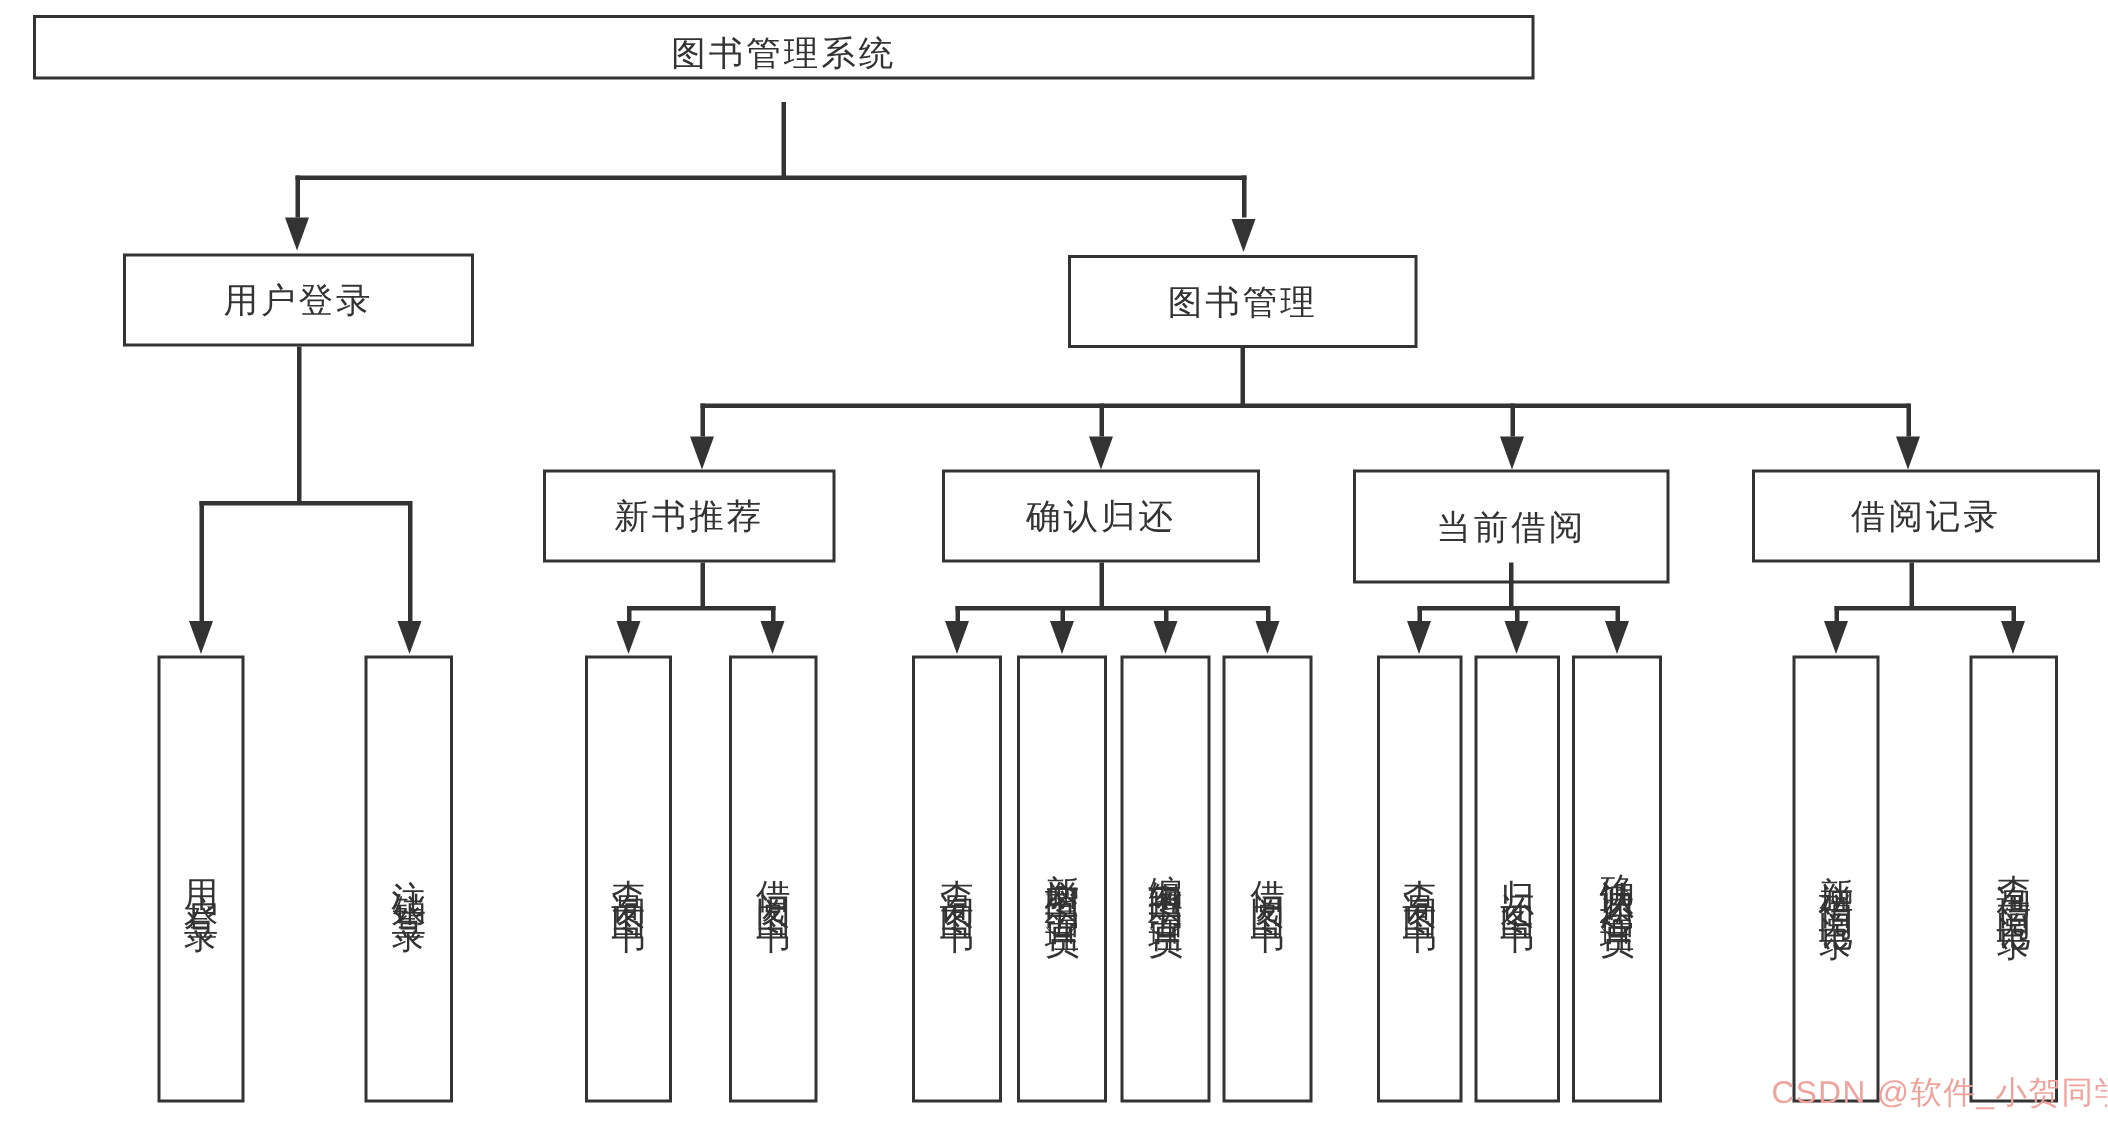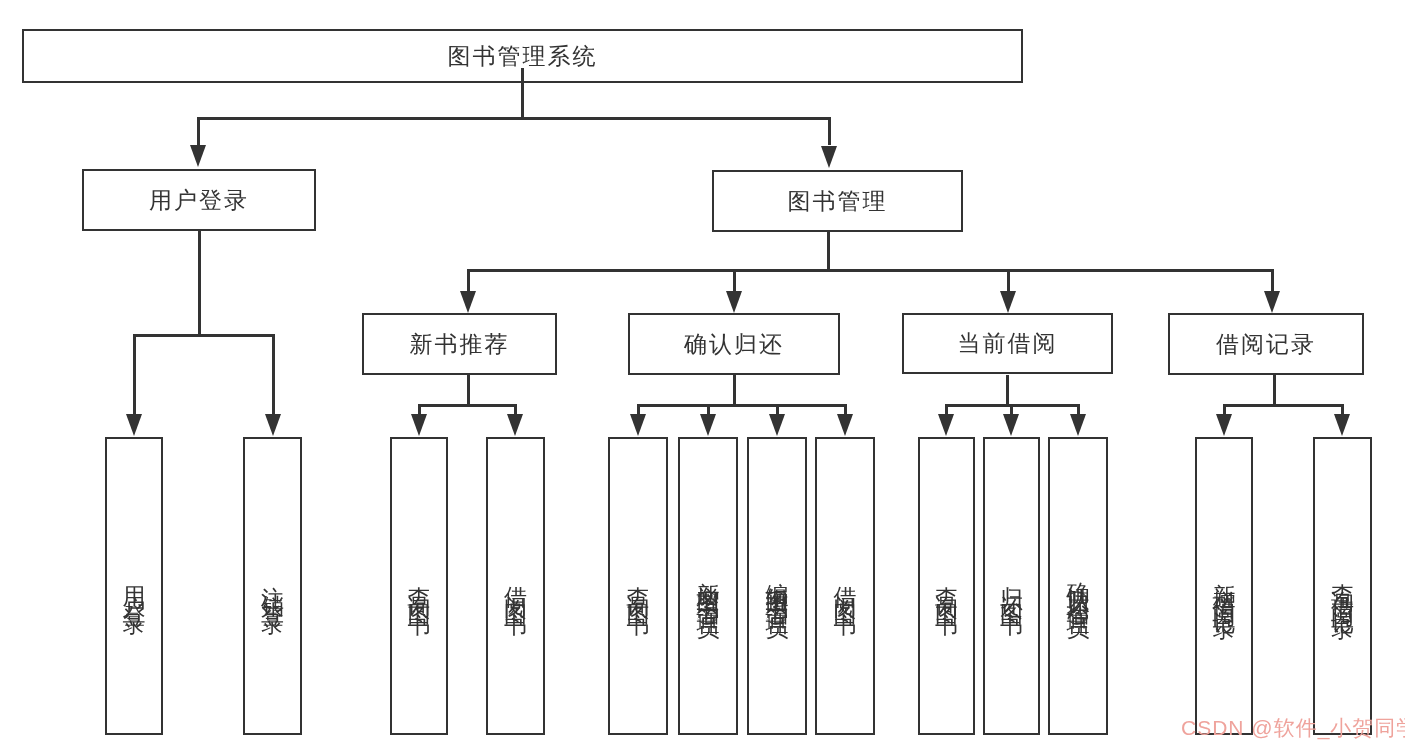--- a/index.html
+++ b/index.html
@@ -38,35 +38,35 @@
   .watermark{
     position:absolute;left:1181px;top:714px;
     font-size:21px;letter-spacing:1px;color:#efa39c;white-space:nowrap;
   }
 </style>
 </head>
 <body>
 
 <div class="canvas">
 
-  <div class="box" style="left:22px;top:29px;width:1001px;height:54px;">
+  <div class="box" style="left:22px;top:10px;width:1001px;height:43px;align-items:flex-end;">
     <span>图书管理系统</span>
   </div>
 
   <div class="vline" style="left:521px;top:68px;height:50px;"></div>
   <div class="hline" style="left:197px;top:117px;width:634px;"></div>
   <div class="vline" style="left:197px;top:117px;height:28px;"></div>
   <div class="ah" style="left:190px;top:145px;"></div>
   <div class="vline" style="left:828px;top:117px;height:28px;"></div>
   <div class="ah" style="left:821px;top:146px;"></div>
 
   <div class="box" style="left:82px;top:169px;width:234px;height:62px;">
     <span>用户登录</span>
   </div>
-  <div class="box" style="left:712px;top:170px;width:251px;height:62px;">
+  <div class="box" style="left:712px;top:170px;width:233px;height:62px;">
     <span>图书管理</span>
   </div>
 
   <div class="vline" style="left:198px;top:231px;height:104px;"></div>
   <div class="hline" style="left:133px;top:334px;width:141px;"></div>
   <div class="vline" style="left:133px;top:334px;height:80px;"></div>
   <div class="ah" style="left:126px;top:414px;"></div>
   <div class="vline" style="left:272px;top:334px;height:80px;"></div>
   <div class="ah" style="left:265px;top:414px;"></div>
 
@@ -80,24 +80,24 @@
   <div class="ah" style="left:1000px;top:291px;"></div>
   <div class="vline" style="left:1271px;top:269px;height:22px;"></div>
   <div class="ah" style="left:1264px;top:291px;"></div>
 
   <div class="box" style="left:362px;top:313px;width:195px;height:62px;">
     <span>新书推荐</span>
   </div>
   <div class="box" style="left:628px;top:313px;width:212px;height:62px;">
     <span>确认归还</span>
   </div>
-  <div class="box" style="left:902px;top:313px;width:211px;height:61px;">
+  <div class="box" style="left:902px;top:313px;width:211px;height:76px;">
     <span>当前借阅</span>
   </div>
-  <div class="box" style="left:1168px;top:313px;width:196px;height:62px;">
+  <div class="box" style="left:1168px;top:313px;width:232px;height:62px;">
     <span>借阅记录</span>
   </div>
 
   <div class="vline" style="left:467px;top:375px;height:30px;"></div>
   <div class="hline" style="left:418px;top:404px;width:99px;"></div>
   <div class="vline" style="left:418px;top:404px;height:12px;"></div>
   <div class="ah" style="left:411px;top:414px;"></div>
   <div class="vline" style="left:514px;top:404px;height:12px;"></div>
   <div class="ah" style="left:507px;top:414px;"></div>
 

